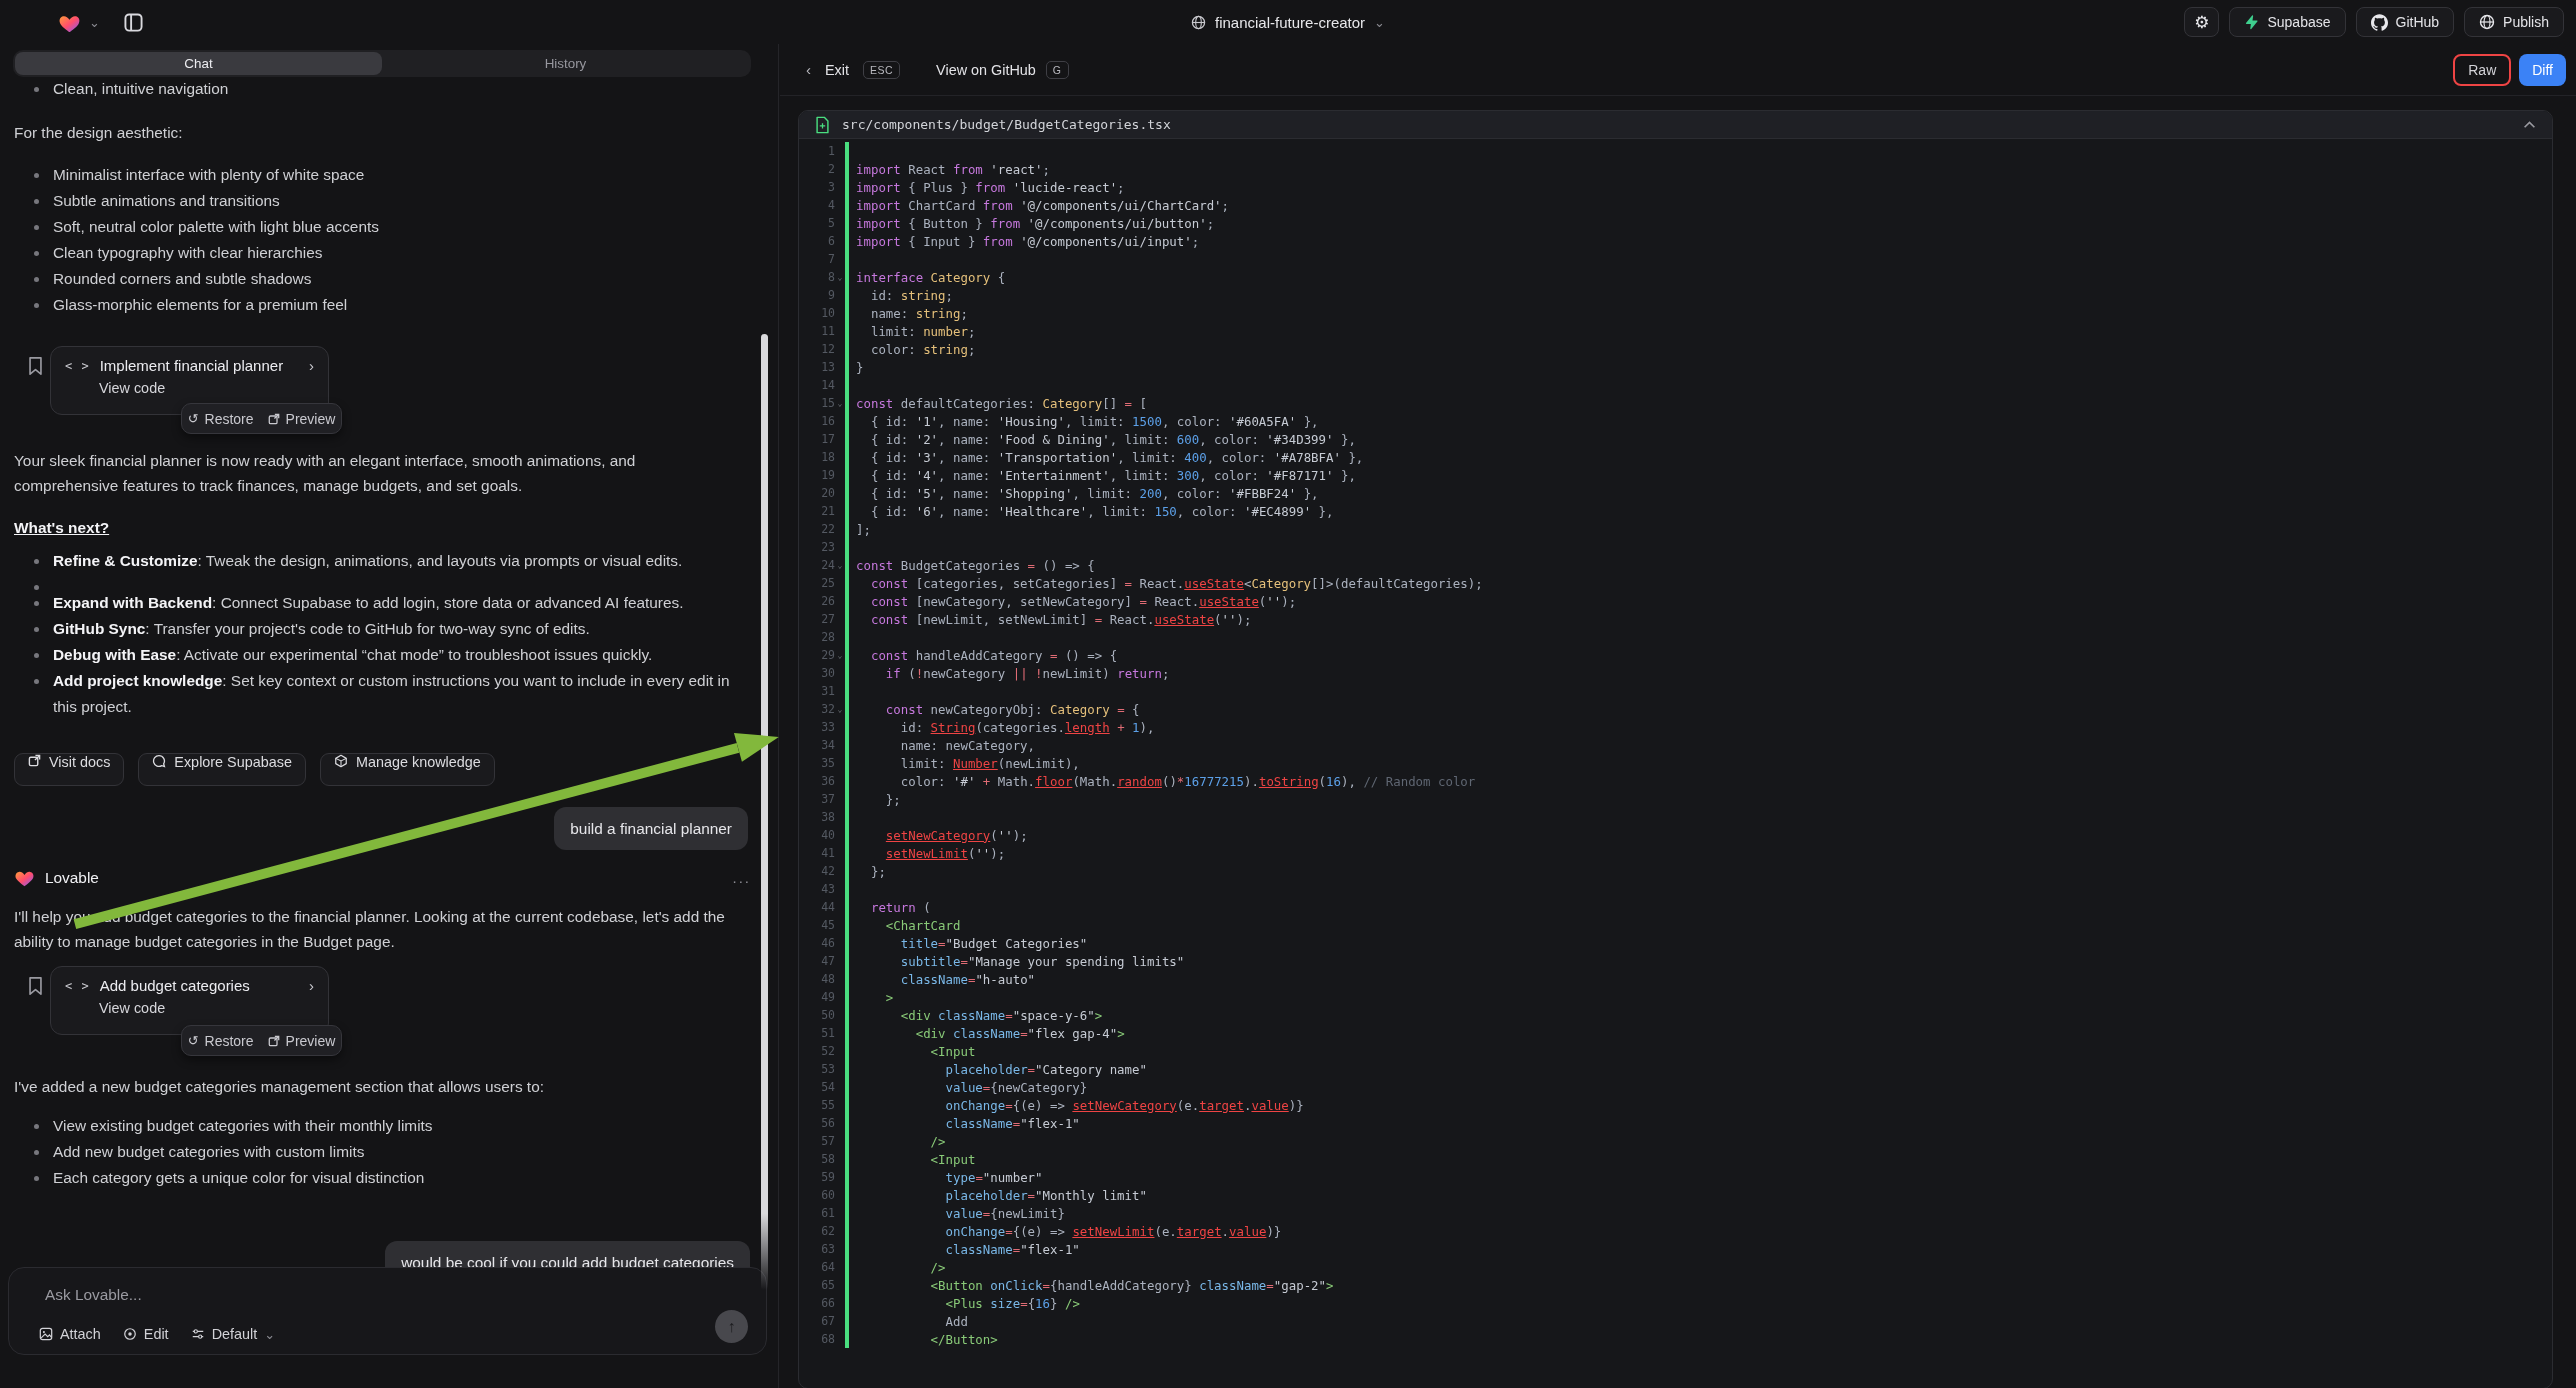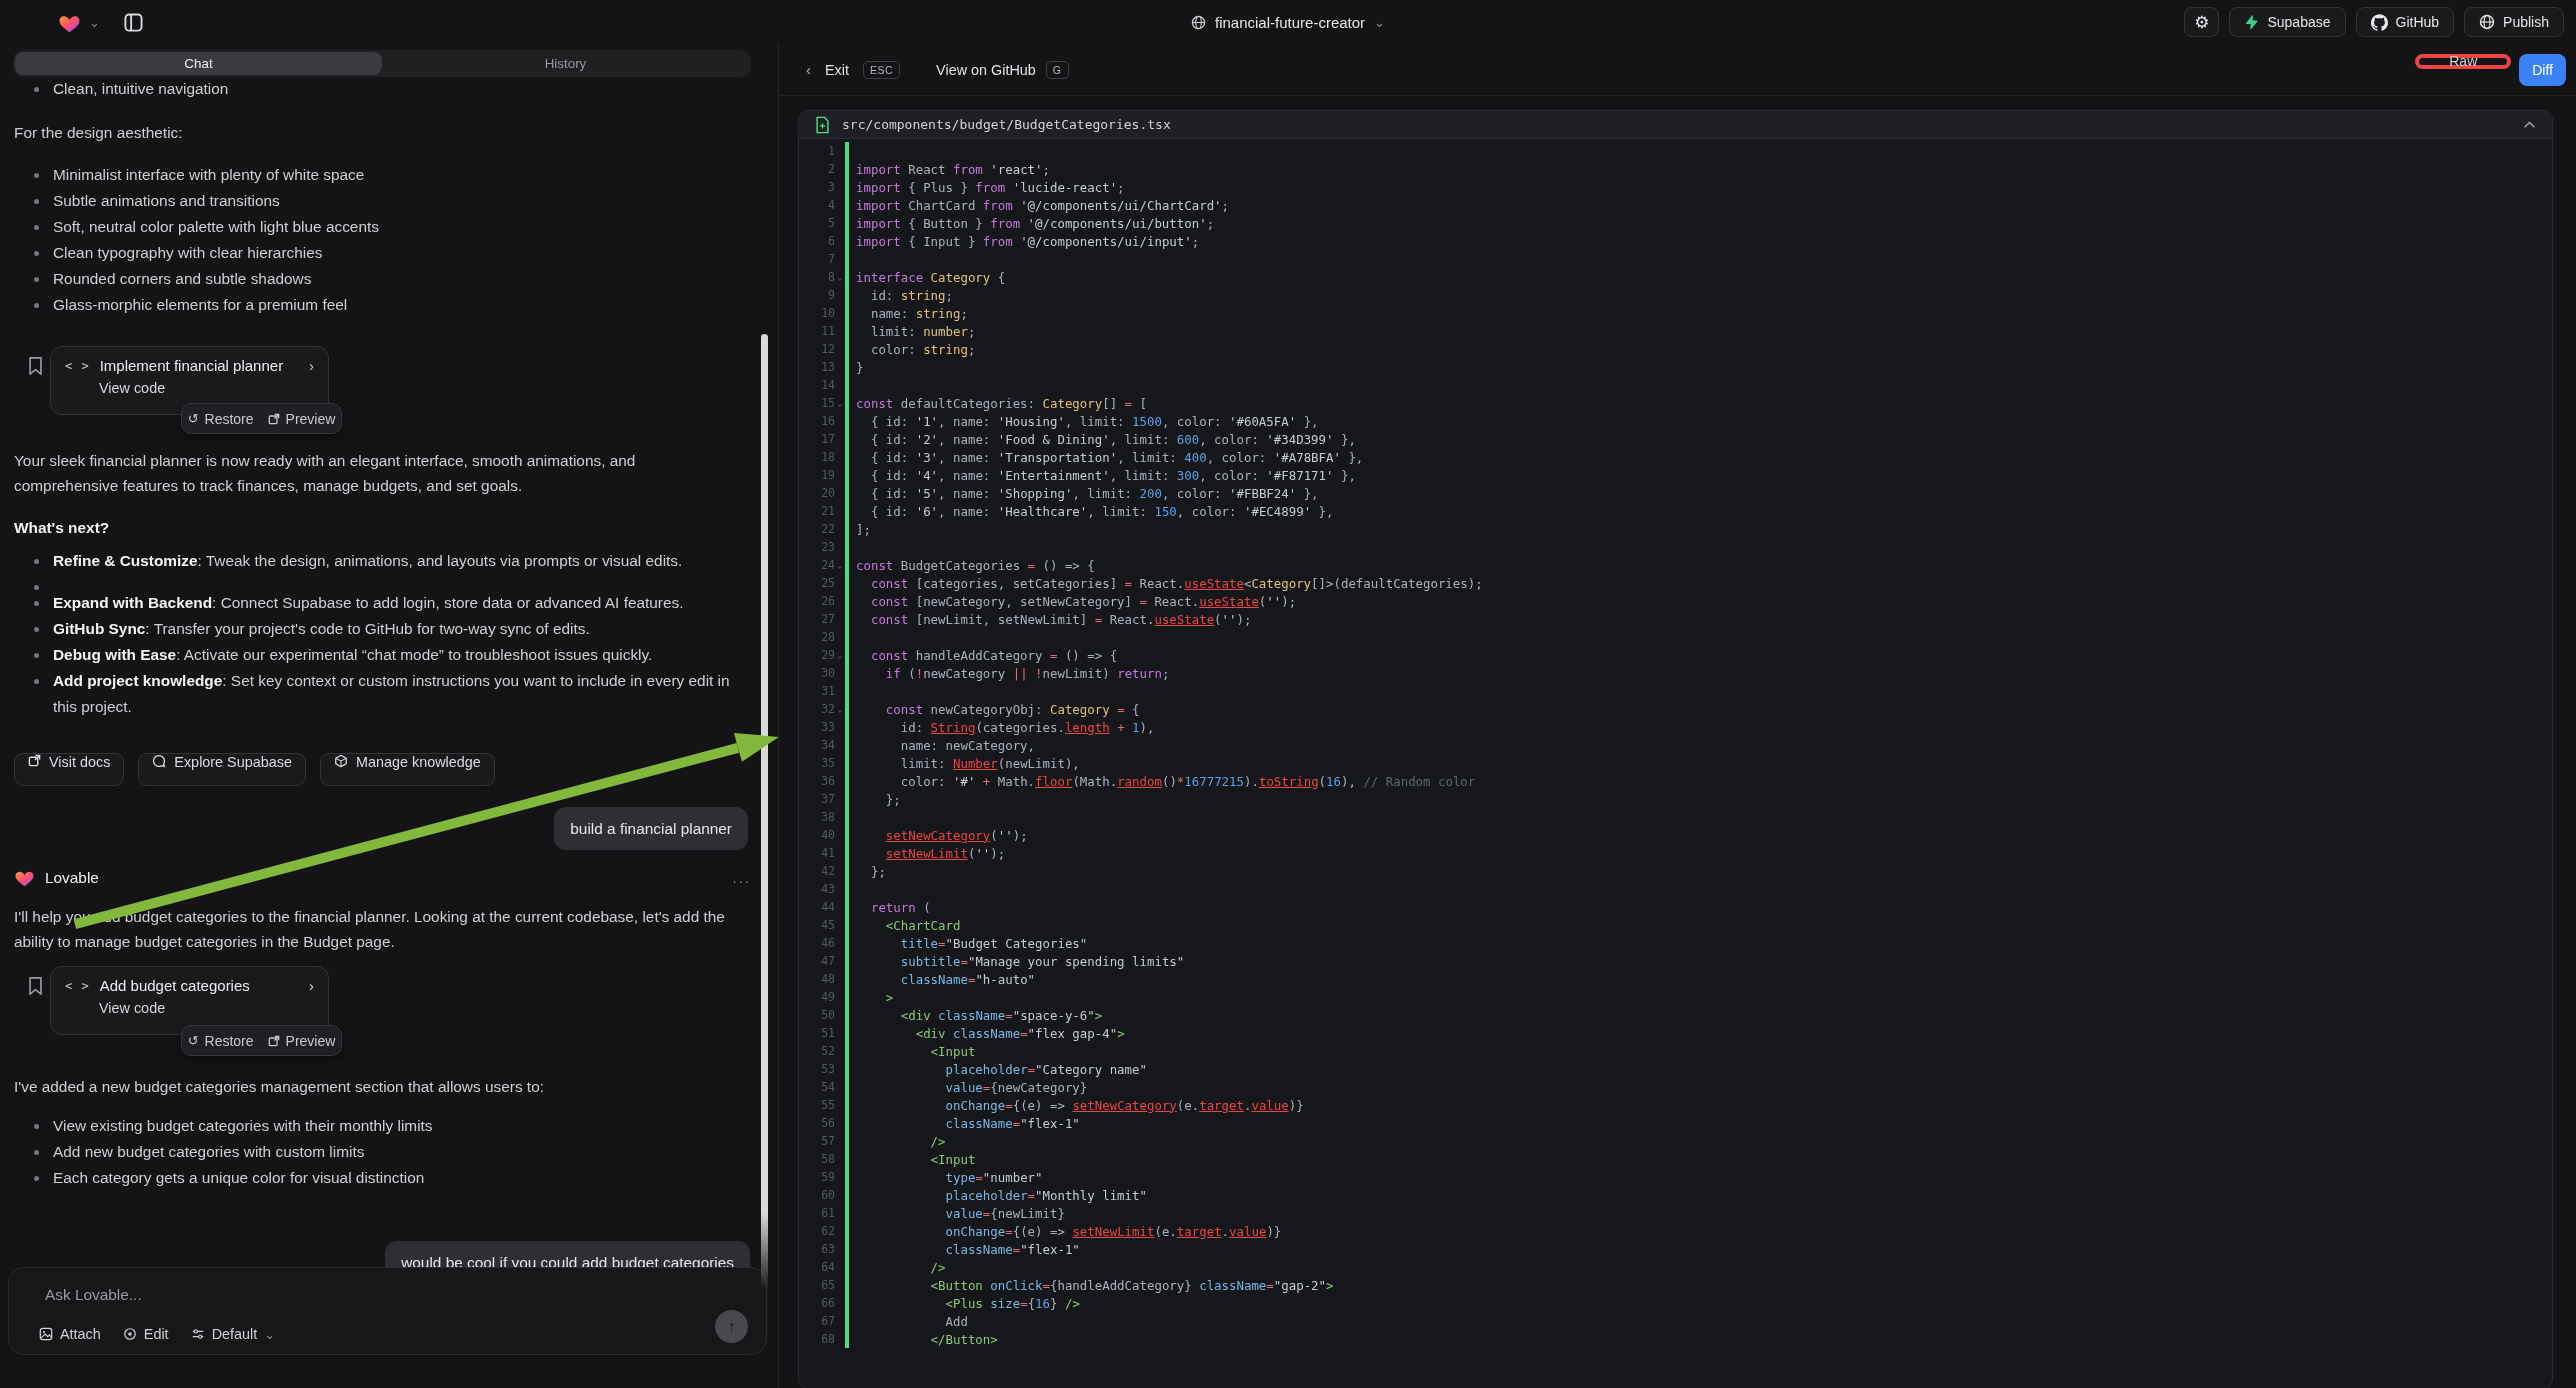--- a/index.html
+++ b/index.html
@@ -63,21 +63,21 @@
   .send-btn { position:absolute; right:18px; bottom:11px; width:33px; height:33px; border-radius:50%; background:#48484d; display:flex; align-items:center; justify-content:center; color:#1b1b1e; font-size:16px; font-weight:bold; }
 
   
   .code-panel { position:absolute; left:780px; top:44px; width:1796px; height:1344px; background:#141416; }
   .code-toolbar { position:absolute; left:0; top:0; width:100%; height:52px; border-bottom:1px solid #232327; display:flex; align-items:center; }
   .ct-left { display:flex; align-items:center; gap:14px; margin-left:26px; font-size:14.4px; color:#e3e3e7; }
   .kbd { border:1px solid #3f3f45; border-radius:5px; padding:2px 6px; font-size:10.5px; color:#b9b9bf; letter-spacing:0.5px; }
   .back-chev { color:#b9b9bf; font-size:15px; }
   .vog { margin-left:22px; display:flex; align-items:center; gap:10px; }
   .ct-right { margin-left:auto; margin-right:10px; display:flex; gap:8px; }
-  .raw-btn { height:15px; padding:0 30px; border:4px solid #ef4444; border-radius:8px; color:#d3d3d8; font-size:14px; display:flex; align-items:center; background:transparent; }
+  .raw-btn { height:32px; padding:0 13px; border:2px solid #ef4444; border-radius:8px; color:#d3d3d8; font-size:14px; display:flex; align-items:center; background:transparent; }
   .diff-btn { height:32px; padding:0 13px; border-radius:8px; color:#fff; font-size:14px; display:flex; align-items:center; background:var(--accent,#3b82f6); }
 
   .file-card { position:absolute; left:18px; top:66px; width:1755px; height:1279px; border:1px solid #2b2c31; border-radius:10px; background:#16171a; overflow:hidden; }
   .file-header { height:28px; background:#1f2025; border-bottom:1px solid #2b2c31; display:flex; align-items:center; padding:0 16px; gap:12px; }
   .file-path { font-family:"DejaVu Sans Mono", monospace; font-size:13px; color:#d2d4d9; }
   .collapse { margin-left:auto; color:#9a9aa1; font-size:13px; }
 
   .code-lines { padding-top:3px; font-family:"DejaVu Sans Mono", monospace; font-size:12.4px; }
   .cl { height:18px; display:flex; align-items:center; white-space:pre; }
   .ln { width:36px; text-align:right; color:#545962; font-size:11.5px; flex:0 0 auto; }
@@ -238,21 +238,21 @@
                 <rect x="1.5" y="3.5" width="9" height="9" rx="1.5" fill="none" stroke="#c9c9cf" stroke-width="1.5"></rect>
                 <path d="M8 1.5h4.5V6M12.5 1.5 7.5 6.5" fill="none" stroke="#c9c9cf" stroke-width="1.5"></path>
               </svg>
           </span>
           <span>Preview</span>
         </span>
       </div>
 
       <div class="abs para" style="top:404px;">Your sleek financial planner is now ready with an elegant interface, smooth animations, and comprehensive features to track finances, manage budgets, and set goals.</div>
 
-      <div class="abs para bold-head" style="top:471px;">What's next?</div>
+      <div class="abs para bold-head" style="top:471px;text-decoration:underline;">What's next?</div>
 
       <div class="abs wn" style="left:0;top:504px;">
 
           <div class="bullet-row">
             <span class="dot"></span>
             <span class="bullet-text"><b>Refine &amp; Customize</b><span>: Tweak the design, animations, and layouts via prompts or visual edits.</span></span>
           </div>
 
           <div class="bullet-row">
             <span class="dot"></span>

